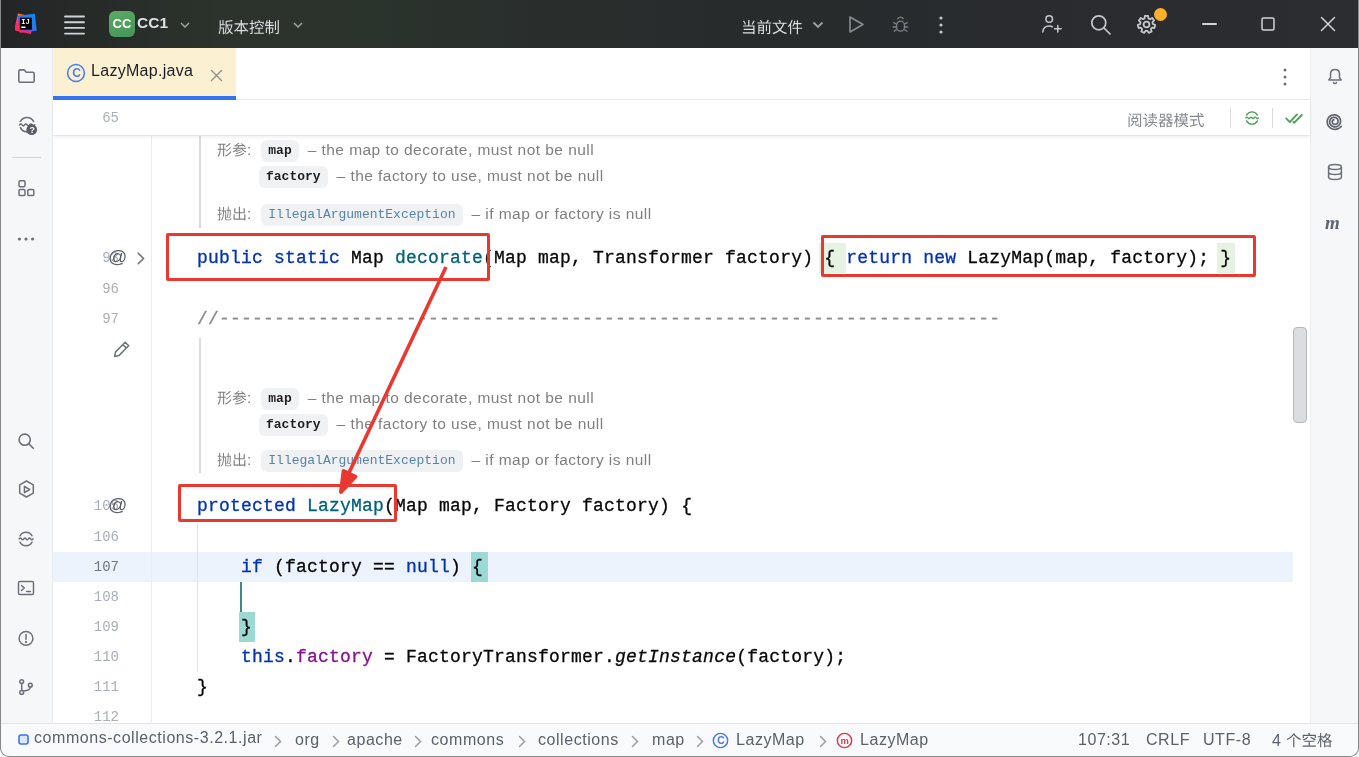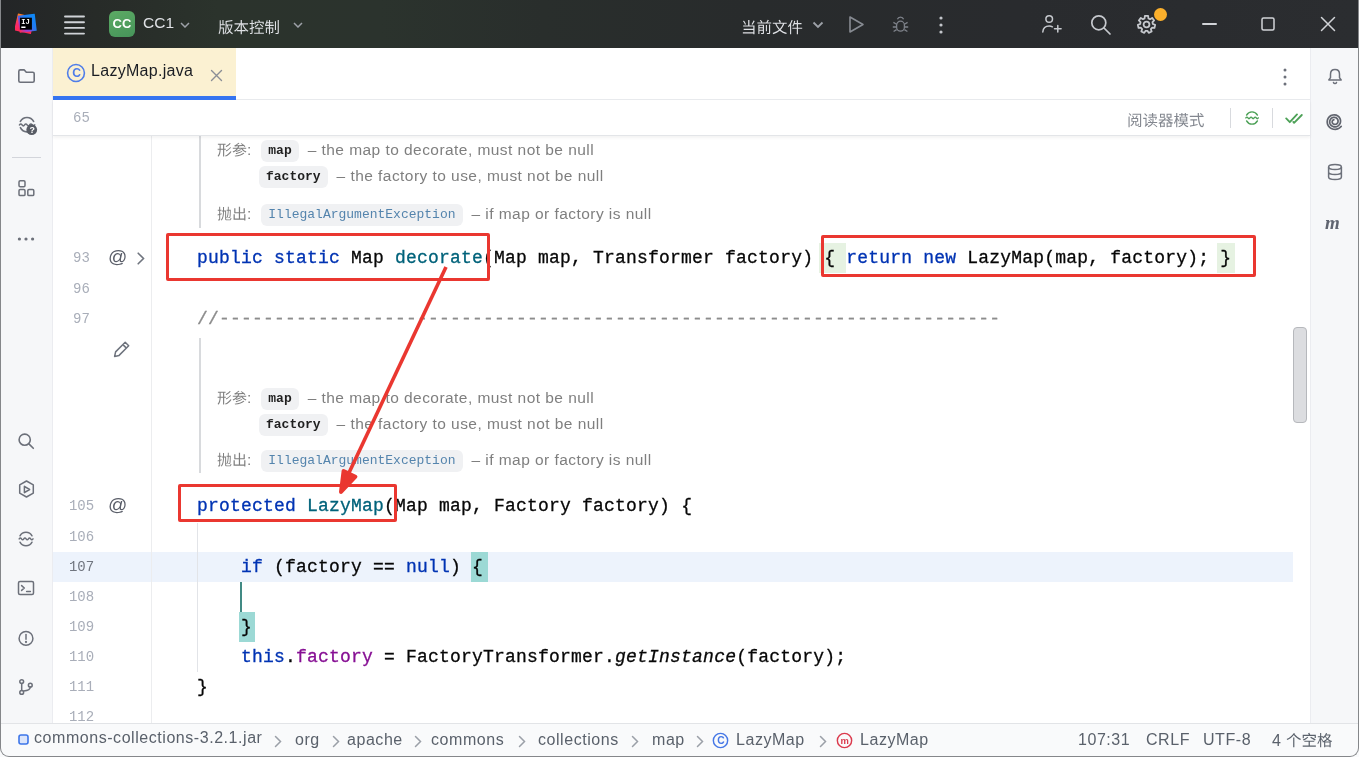--- a/index.html
+++ b/index.html
@@ -20,21 +20,21 @@
 #editor{position:absolute;left:53px;top:48px;width:1257px;height:675px;background:#fff}
 #tabbar{position:absolute;left:0;top:0;width:1257px;height:52px;border-bottom:1px solid #e8eaed;background:#fff}
 #tab1{position:absolute;left:0;top:0;width:183px;height:52px;background:#fbf1d2}
 #tabunder{position:absolute;left:0;top:48px;width:183px;height:4px;background:#3574f0}
 #tab1 .tname{position:absolute;left:38px;top:14px;font-size:16px;letter-spacing:0.3px;color:#1a1d23}
 #sticky{position:absolute;left:0;top:52px;width:1257px;height:36px;background:#fff;border-bottom:1px solid #e3e5e8;box-shadow:0 2px 3px rgba(0,0,0,.05);z-index:5}
 #content{position:absolute;left:0;top:88px;width:1257px;height:587px;overflow:hidden}
 
 .ln{position:absolute;left:100px;height:30px;line-height:30px;white-space:pre;
 font-family:"Liberation Mono",monospace;font-size:18px;letter-spacing:0.2px;color:#070707;-webkit-text-stroke:0.3px}
-.num{position:absolute;left:7px;width:43px;height:30px;line-height:30px;text-align:center;
+.num{position:absolute;left:23px;width:43px;height:30px;line-height:30px;text-align:right;
 font-family:"Liberation Mono",monospace;font-size:14px;color:#a9aeb9}
 .k{color:#0033b3}.m{color:#00627a}.s{color:#067d17}.f{color:#871094}.c{color:#8c8c8c}.it{font-style:italic}
 
 .docrow{position:absolute;height:26px;line-height:26px;white-space:nowrap;font-size:15.5px;letter-spacing:0.45px;color:#7f7f7f}
 .chip{display:inline-block;vertical-align:1px;background:#f0f1f3;border-radius:6px;padding:0 7px;height:22px;line-height:22px;
 font-family:"Liberation Mono",monospace;font-size:13px;font-weight:bold;color:#1f1f1f;letter-spacing:0}
 .chipb{color:#5484ad;font-weight:normal}
 .redbox{position:absolute;border:3px solid #ea3730;border-radius:2px;z-index:20}
 .gchip{position:absolute;height:30px;background:#e6f2e2;z-index:0}
 .tchip{position:absolute;height:30px;background:#9cd9d5;z-index:0}
@@ -62,21 +62,21 @@
     <rect x="4.9" y="4.7" width="12" height="12" fill="#000"></rect>
     <text x="6.2" y="10.7" font-family="Liberation Mono,monospace" font-size="7.2" font-weight="bold" fill="#fff">IJ</text>
     <rect x="6.3" y="13.5" width="4.2" height="1.5" fill="#fff"></rect>
   </svg>
 
   <svg class="abs" style="left:64px;top:15px" width="21" height="20" viewBox="0 0 21 20" stroke="#d0d3d7" stroke-width="1.9" stroke-linecap="round">
     <path d="M1 1.5h19M1 7.2h19M1 12.9h19M1 18.6h19"></path>
   </svg>
 
   <div class="abs" style="left:109px;top:11px;width:26px;height:26px;border-radius:6px;background:linear-gradient(160deg,#5caa64,#46945a);color:#fff;font-weight:bold;font-size:13px;line-height:26px;text-align:center">CC</div>
-  <div class="abs txt" style="left:143px;top:14px;font-weight:400">CC1</div>
+  <div class="abs txt" style="left:137px;top:14px;font-weight:700">CC1</div>
   <svg class="abs chevdn" style="left:180px;top:22px" viewBox="0 0 10 6" fill="none" stroke="#9da1a8" stroke-width="1.5">
         <path d="M1 1l4 4 4-4"></path>
       </svg>
   <div class="abs" style="left:218px;top:15px;color:#dfe1e5"><svg class="cjk" width="62.0" height="22.4" viewBox="0 -1160 4000 1448">
           <g fill="#dfe1e5">
             <path d="M105 -820V-422C105 -271 96 -91 30 37C47 47 72 69 84 83C143 -20 164 -151 171 -283H309V79H378V-351H173L174 -423V-496H439V-563H351V-842H282V-563H174V-820ZM852 -479C830 -365 792 -268 743 -188C694 -272 659 -371 636 -479ZM483 -772V-427C483 -278 474 -90 397 43C415 52 444 72 457 85C543 -58 555 -259 555 -427V-479H576C602 -345 642 -226 700 -128C646 -61 583 -11 514 21C530 35 549 64 559 82C627 47 689 -2 742 -65C789 -3 845 46 912 82C923 63 946 36 963 22C893 -11 834 -60 786 -123C857 -228 908 -365 932 -539L887 -551L875 -548H555V-712C692 -723 841 -742 948 -768L901 -832C800 -806 630 -784 483 -772Z"></path>
             <path d="M460 -839V-629H65V-553H367C294 -383 170 -221 37 -140C55 -125 80 -98 92 -79C237 -178 366 -357 444 -553H460V-183H226V-107H460V80H539V-107H772V-183H539V-553H553C629 -357 758 -177 906 -81C920 -102 946 -131 965 -146C826 -226 700 -384 628 -553H937V-629H539V-839Z" transform="translate(1000 0)"></path>
             <path d="M695 -553C758 -496 843 -415 884 -369L933 -418C889 -463 804 -540 741 -594ZM560 -593C513 -527 440 -460 370 -415C384 -402 408 -372 417 -358C489 -410 572 -491 626 -569ZM164 -841V-646H43V-575H164V-336C114 -319 68 -305 32 -294L49 -219L164 -261V-16C164 -2 159 2 147 2C135 3 96 3 53 2C63 22 72 53 74 71C137 72 177 69 200 58C225 46 234 25 234 -16V-286L342 -325L330 -394L234 -360V-575H338V-646H234V-841ZM332 -20V47H964V-20H689V-271H893V-338H413V-271H613V-20ZM588 -823C602 -792 619 -752 631 -719H367V-544H435V-653H882V-554H954V-719H712C700 -754 678 -802 658 -841Z" transform="translate(2000 0)"></path>
             <path d="M676 -748V-194H747V-748ZM854 -830V-23C854 -7 849 -2 834 -2C815 -1 759 -1 700 -3C710 20 721 55 725 76C800 76 855 74 885 62C916 48 928 26 928 -24V-830ZM142 -816C121 -719 87 -619 41 -552C60 -545 93 -532 108 -524C125 -553 142 -588 158 -627H289V-522H45V-453H289V-351H91V-2H159V-283H289V79H361V-283H500V-78C500 -67 497 -64 486 -64C475 -63 442 -63 400 -65C409 -46 418 -19 421 1C476 1 515 0 538 -11C563 -23 569 -42 569 -76V-351H361V-453H604V-522H361V-627H565V-696H361V-836H289V-696H183C194 -730 204 -766 212 -802Z" transform="translate(3000 0)"></path>
           </g>

